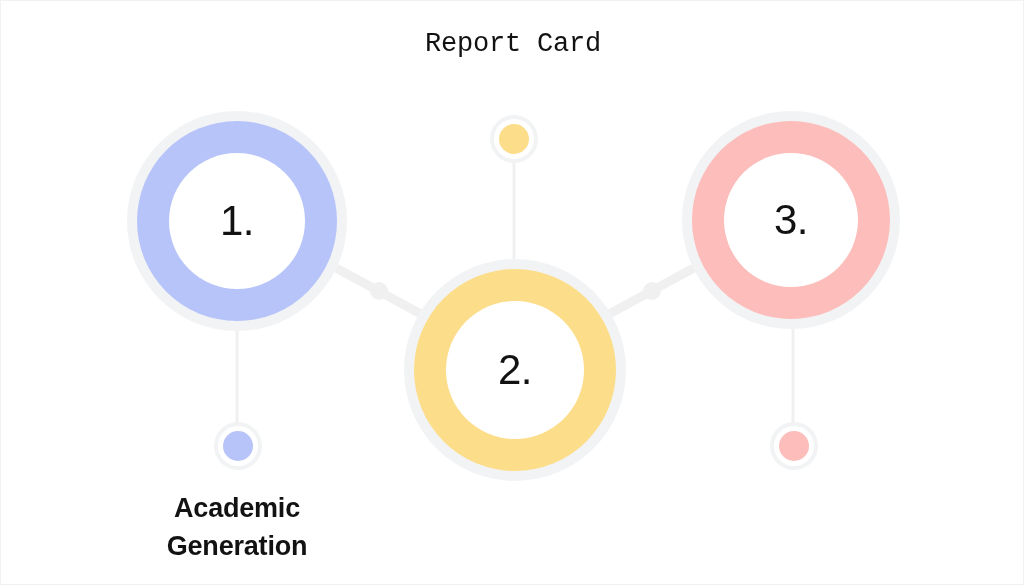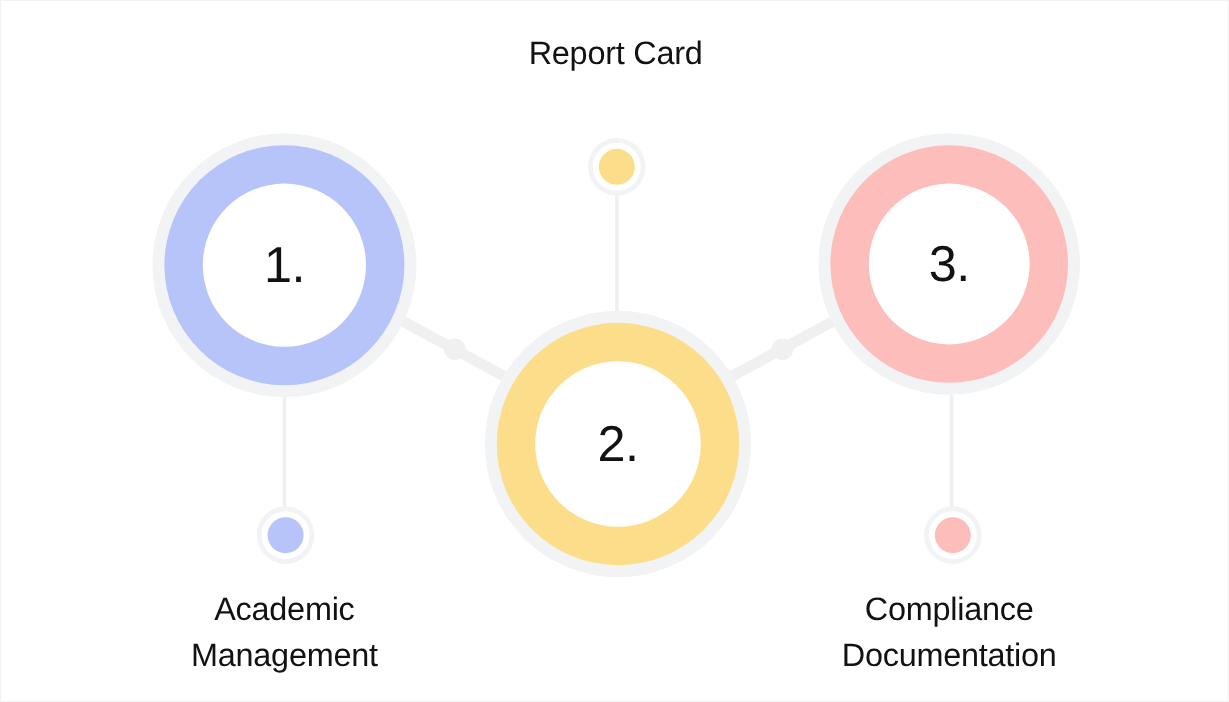--- a/index.html
+++ b/index.html
@@ -131,22 +131,22 @@
     text-align: center;
     color: #121212;
     font-family: "Liberation Sans", sans-serif;
     font-size: 27px;
     font-weight: 400;
     line-height: 1.42;
     letter-spacing: -0.2px;
     z-index: 4;
     user-select: none;
   }
-  #caption-top   { left: 352px; top: 24px;  width: 320px; }
-  #caption-left  { left: 76px;  top: 488px; width: 320px; }
+  #caption-top   { left: 352px; top: 24px;  width: 320px; font-family: Liberation Mono, monospace; }
+  #caption-left  { left: 76px;  top: 488px; width: 320px; font-weight: bold; }
   #caption-right { left: 630px; top: 488px; width: 320px; }
 </style>
 </head>
 <body>
 
 <div id="infographic" style="background: rgb(255, 255, 255);">
 
   <svg id="connector-layer" viewBox="0 0 1024 585" width="1024" height="585" xmlns="http://www.w3.org/2000/svg">
 
     <line x1="513" y1="162" x2="513" y2="268" stroke="#f0f0f1" stroke-width="3"></line>
@@ -203,21 +203,17 @@
       <div class="dot-fill" style="background: rgb(252, 189, 187);"></div>
     </div>
   </div>
 
   <div id="caption-top" class="caption" style="color: rgb(18, 18, 18);">
     <div>Report Card</div>
   </div>
 
   <div id="caption-left" class="caption" style="color: rgb(18, 18, 18);">
     <div>Academic</div>
-    <div>Management</div>
-  </div>
-
-  <div id="caption-right" class="caption" style="color: rgb(18, 18, 18);">
-    <div>Compliance</div>
-    <div>Documentation</div>
-  </div>
+    <div>Generation</div>
+  </div>
+
 
 </div>
 
 </body></html>

